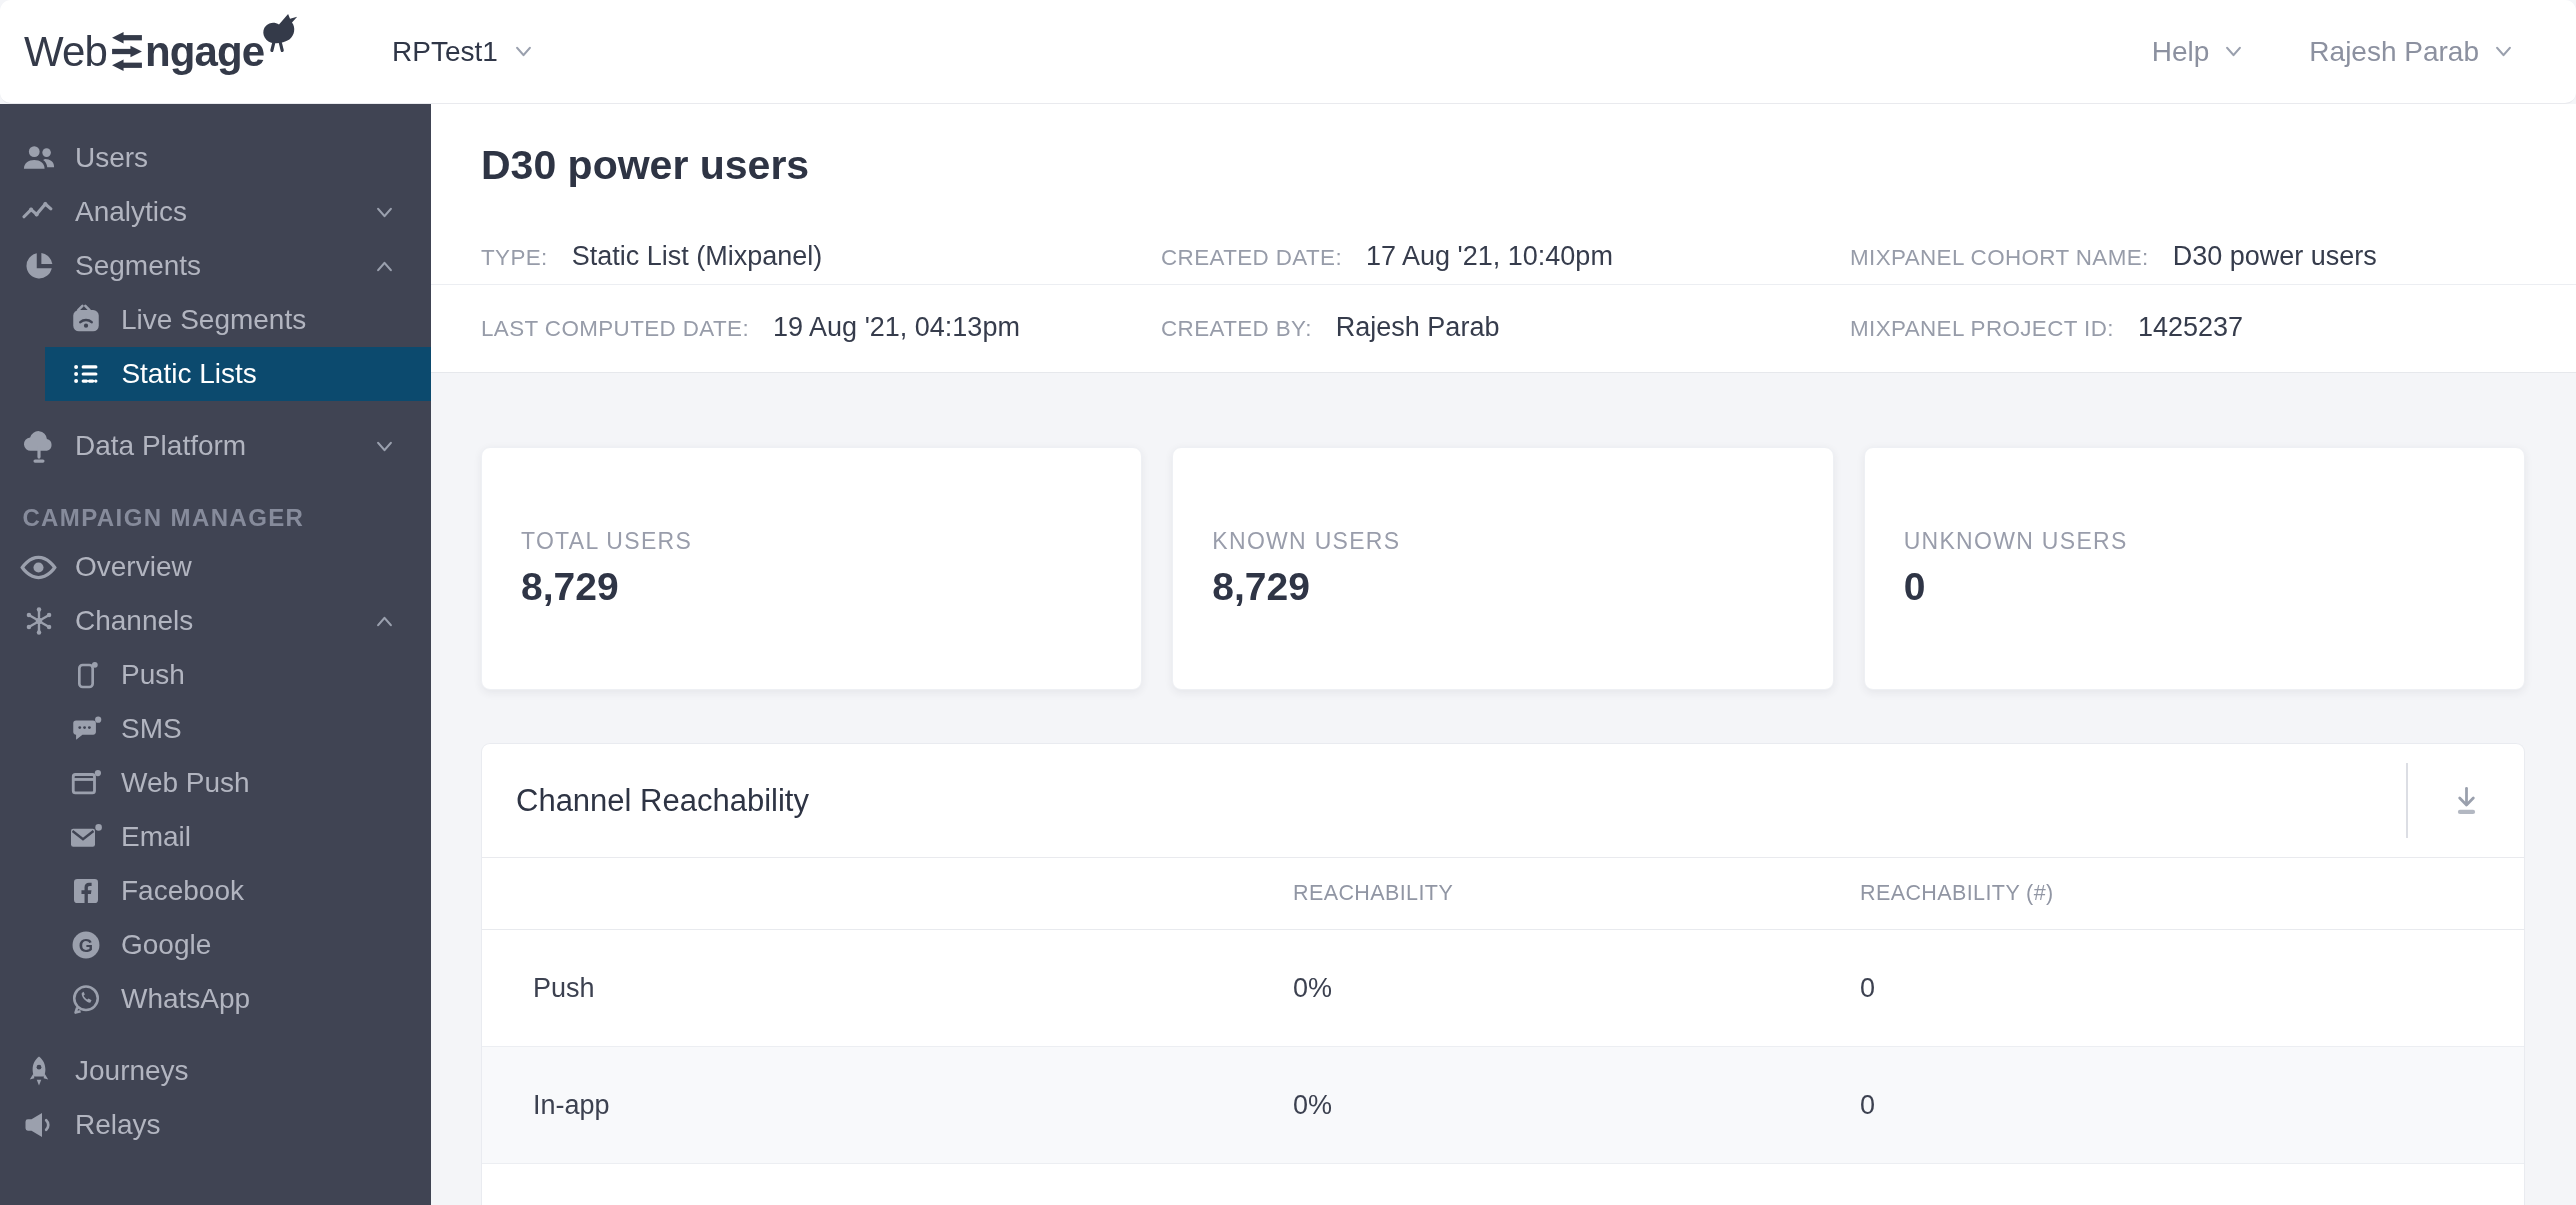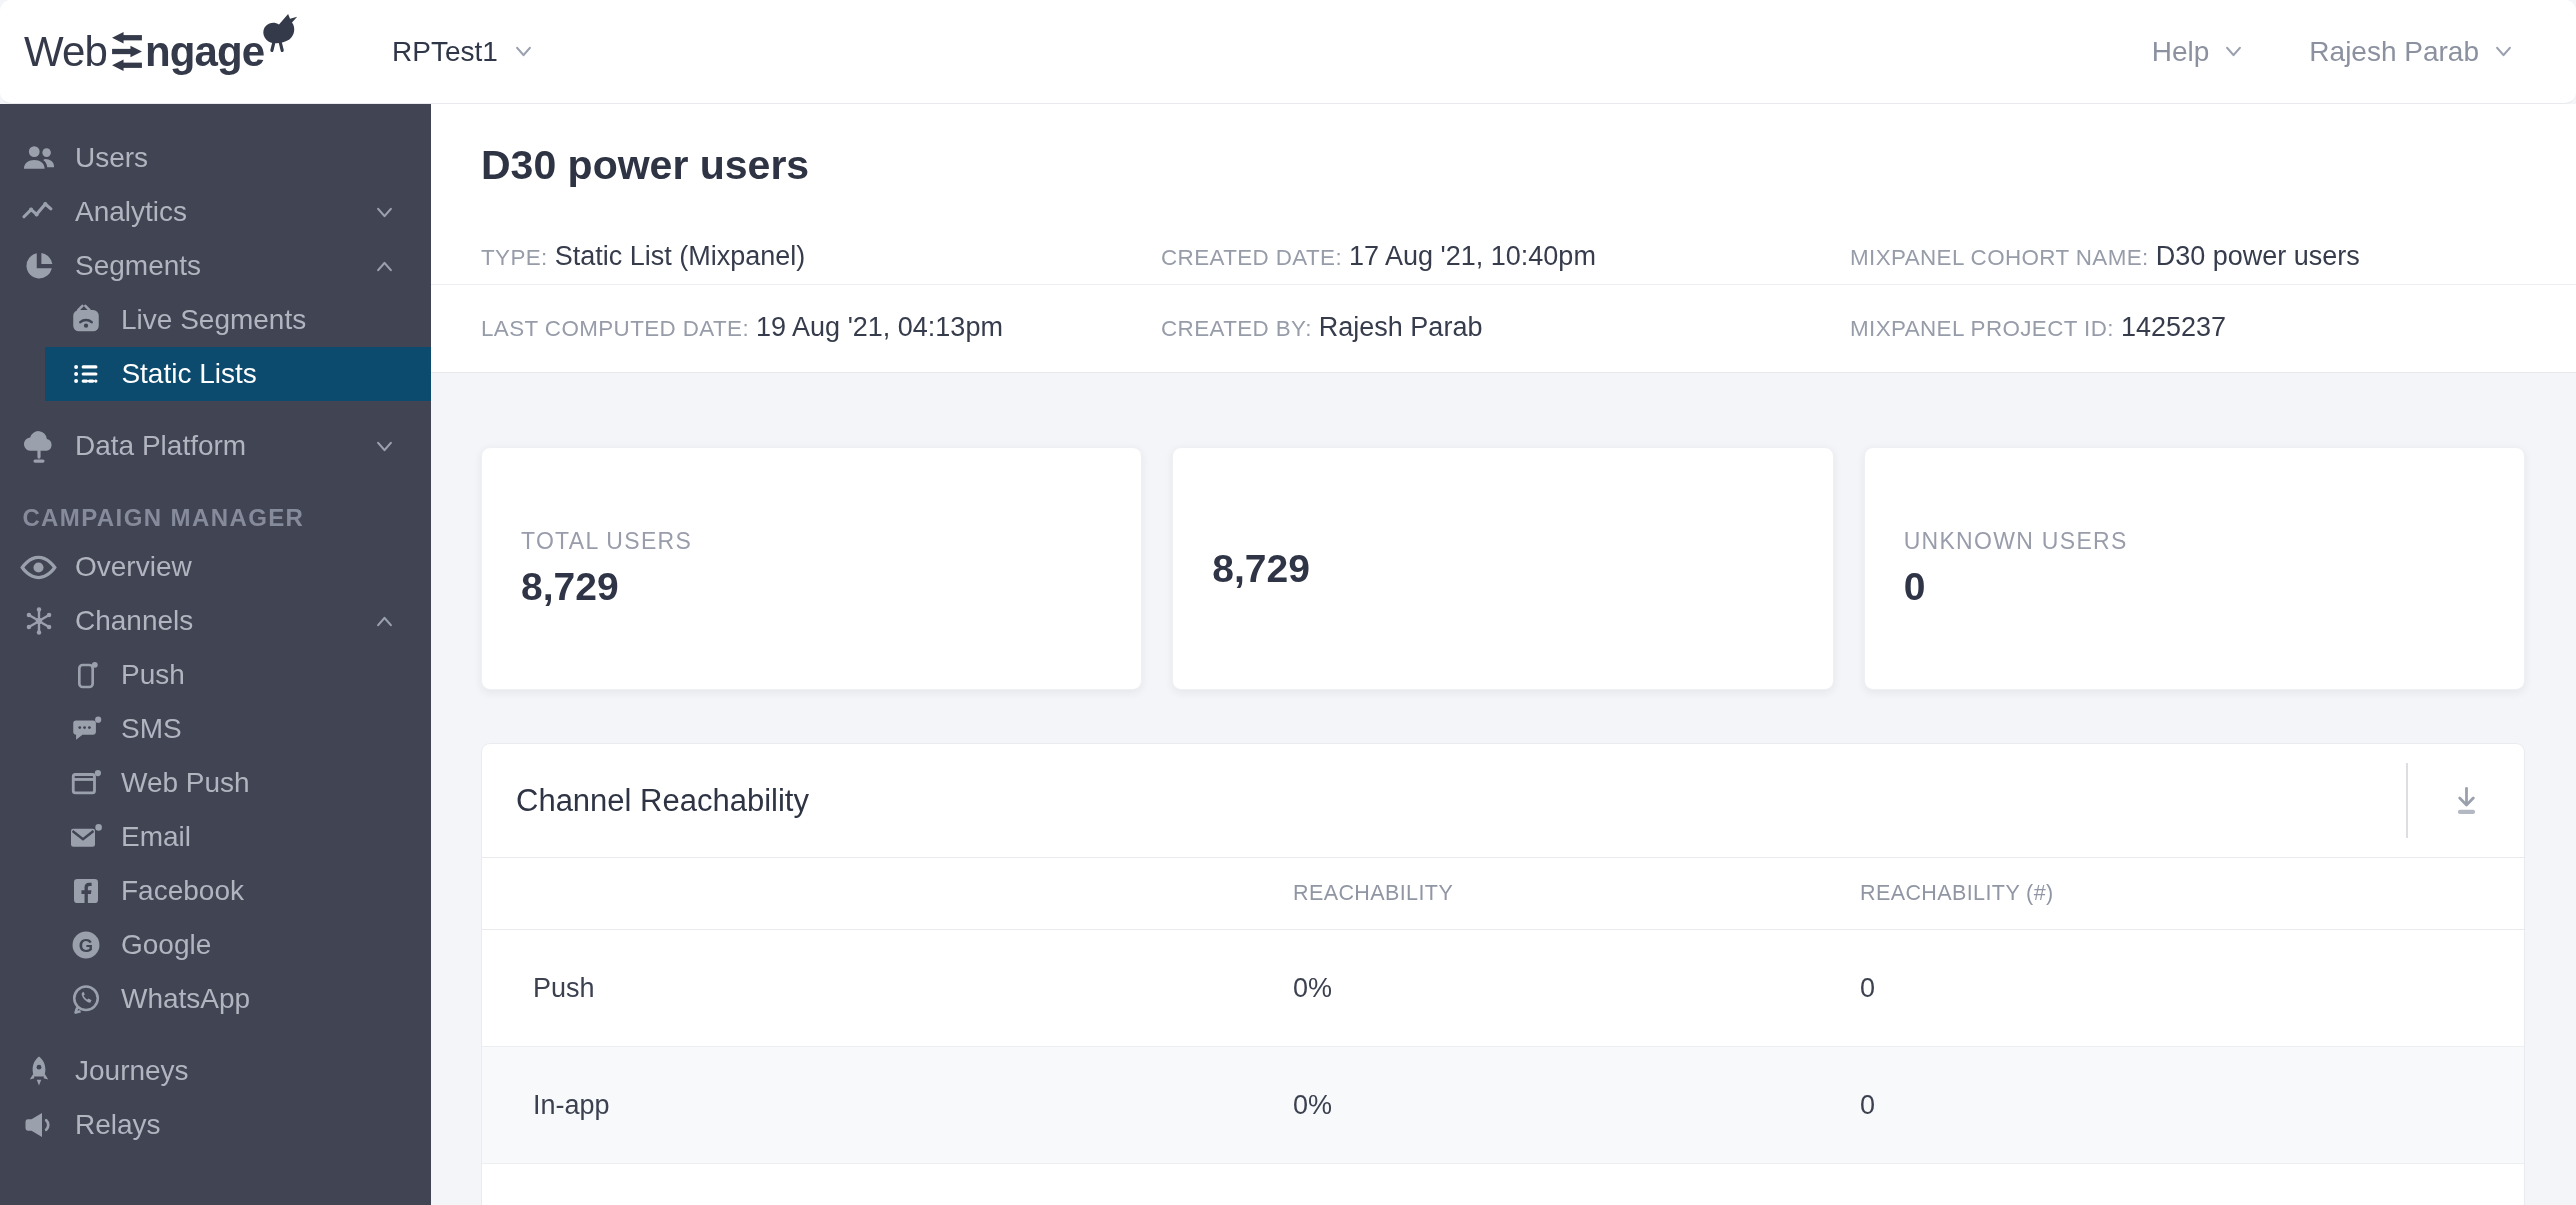--- a/index.html
+++ b/index.html
@@ -46,21 +46,21 @@
   
   .main { flex:1; display:flex; flex-direction:column; min-width:0; }
 
   .page-header { background:#fff; border-bottom:1.8px solid #e6e8ec; height:269px; }
   .page-title { font-size:41px; font-weight:700; color:#2e3444; margin:38px 0 0 50px;
                 line-height:47px; }
   .meta-row { display:grid; grid-template-columns:680px 689px 1fr; padding-left:50px;
               align-items:center; }
   .meta-row1 { margin-top:39px; height:57px; border-bottom:1.8px solid #eceef2; }
   .meta-row2 { height:85px; }
-  .meta-cell { display:flex; align-items:baseline; gap:7px; }
+  .meta-cell { display:flex; align-items:baseline; gap:24px; }
   .meta-label { font-size:22.4px; color:#979ca9; font-weight:500; letter-spacing:0.4px; }
   .meta-value { font-size:27px; color:#363c4c; }
 
   .cards { display:flex; gap:30px; margin:74px 51px 0 50px; }
   .card { flex:1; height:243px; background:#fff; border:0.9px solid #eef0f4; border-radius:9px;
           box-shadow:0 2.7px 9px rgba(40,45,60,0.07); display:flex; flex-direction:column;
           justify-content:center; padding-left:39px; gap:10px; }
   .card-label { font-size:23px; color:#999dab; font-weight:500; letter-spacing:1.3px; }
   .card-value { font-size:39px; font-weight:600; color:#2f3546; }
 
@@ -399,20 +399,21 @@
       </div>
     </div>
   </section>
 
   <section class="cards">
     <div class="card">
       <div class="card-label">TOTAL USERS</div>
       <div class="card-value">8,729</div>
     </div>
     <div class="card">
+      <div class="card-label">KNOWN USERS</div>
       <div class="card-value">8,729</div>
     </div>
     <div class="card">
       <div class="card-label">UNKNOWN USERS</div>
       <div class="card-value">0</div>
     </div>
   </section>
 
   <section class="panel">
     <div class="panel-head">

